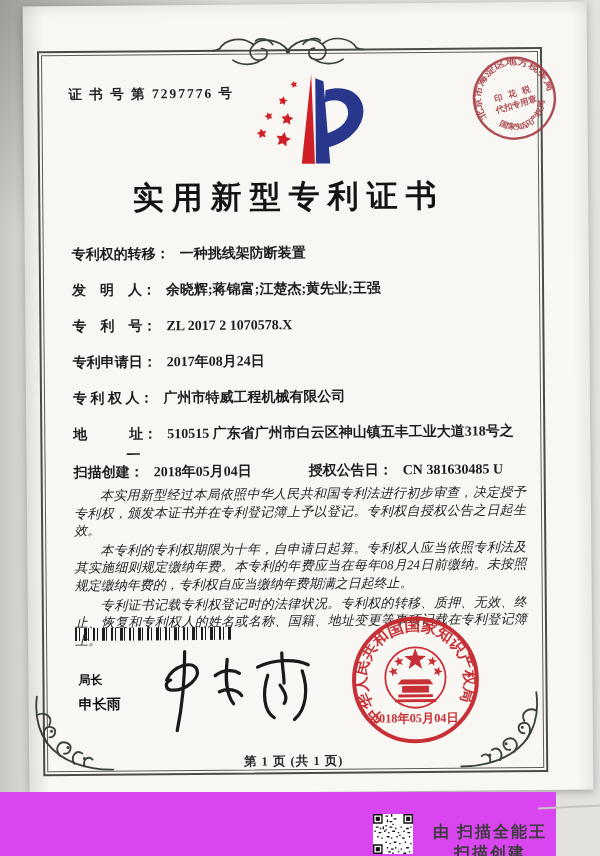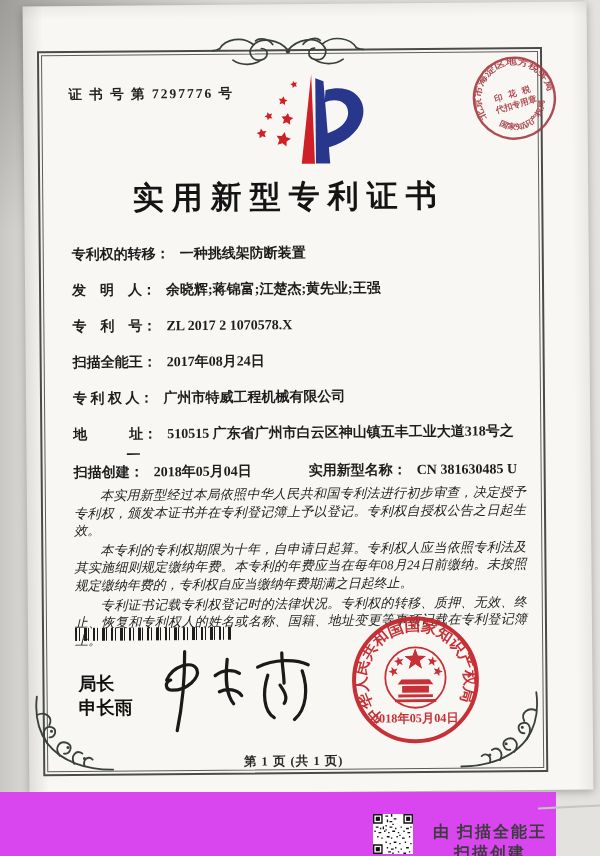--- a/index.html
+++ b/index.html
@@ -42,23 +42,23 @@
   .paras{left:47px;top:481px;width:452px;font-size:13px;line-height:17.6px;color:#232323;
          text-align:justify;font-style:italic;}
   .paras p{margin:0 0 2px 0;text-indent:2em;}
   .barcode{left:47px;top:622px;width:156px;height:13px;
     background:repeating-linear-gradient(90deg,
       #1c1c1c 0 2px, transparent 2px 4px,
       #1c1c1c 4px 5px, transparent 5px 9px,
       #1c1c1c 9px 12px, transparent 12px 13px,
       #1c1c1c 13px 14px, transparent 14px 18px);
   }
-  .officer-title{left:50px;top:666px;font-size:18px;font-weight:bold;color:#111;
+  .officer-title{left:50px;top:666px;font-size:12px;font-weight:bold;color:#111;
     font-family:"Liberation Sans","DejaVu Sans",sans-serif;}
-  .officer-name{left:50px;top:690px;font-size:18px;font-weight:bold;color:#111;
+  .officer-name{left:50px;top:690px;font-size:14px;font-weight:bold;color:#111;
     font-family:"Liberation Sans","DejaVu Sans",sans-serif;}
   .page-footer{left:14px;top:749px;width:501px;text-align:center;font-size:12.5px;color:#2a2a2a;
     letter-spacing:1px;font-weight:bold;}
   
   .tax-stamp{left:444px;top:49px;width:94px;height:94px;transform:rotate(-16deg);opacity:.9;}
   .red-seal{left:320px;top:612px;width:134px;height:134px;opacity:.95;}
   
   .orn-top{left:189px;top:28px;width:152px;height:36px;}
   .orn-bl{left:-4px;top:678px;width:92px;height:92px;}
   .orn-br{left:428px;top:678px;width:92px;height:92px;transform:scaleX(-1);}
@@ -147,34 +147,34 @@
   <div class="abs row" style="top:240px">
     <span class="lab">专利权的转移：</span><span class="val">一种挑线架防断装置</span>
   </div>
   <div class="abs row" style="top:276px">
     <span class="lab">发　明　人：</span><span class="val">余晓辉;蒋锦富;江楚杰;黄先业;王强</span>
   </div>
   <div class="abs row" style="top:312px">
     <span class="lab">专　利　号：</span><span class="val">ZL 2017 2 1070578.X</span>
   </div>
   <div class="abs row" style="top:348px">
-    <span class="lab">扫描全能王：</span><span class="val">2017年08月24日</span>
+    <span class="lab">专利申请日：</span><span class="val">2017年08月24日</span>
   </div>
   <div class="abs row" style="top:384px">
     <span class="lab">专 利 权 人：</span><span class="val">广州市特威工程机械有限公司</span>
   </div>
   <div class="abs row" style="top:420px">
     <span class="lab">地　　　址：</span><span class="val">510515 广东省广州市白云区神山镇五丰工业大道318号之</span>
   </div>
   <div class="abs addr2" style="top:441px">一</div>
   <div class="abs row" style="top:458px">
     <span class="lab">扫描创建：</span><span class="val">2018年05月04日</span>
   </div>
   <div class="abs row grant-right" style="top:458px">
-    <span class="lab">实用新型名称：</span><span class="val">CN 381630485 U</span>
+    <span class="lab">授权公告日：</span><span class="val">CN 381630485 U</span>
   </div>
 
   <div class="abs paras">
     <p>本实用新型经过本局依照中华人民共和国专利法进行初步审查，决定授予专利权，颁发本证书并在专利登记簿上予以登记。专利权自授权公告之日起生效。</p>
     <p>本专利的专利权期限为十年，自申请日起算。专利权人应当依照专利法及其实施细则规定缴纳年费。本专利的年费应当在每年08月24日前缴纳。未按照规定缴纳年费的，专利权自应当缴纳年费期满之日起终止。</p>
     <p>专利证书记载专利权登记时的法律状况。专利权的转移、质押、无效、终止、恢复和专利权人的姓名或名称、国籍、地址变更等事项记载在专利登记簿上。</p>
   </div>
 
   <div class="abs barcode"></div>
 

